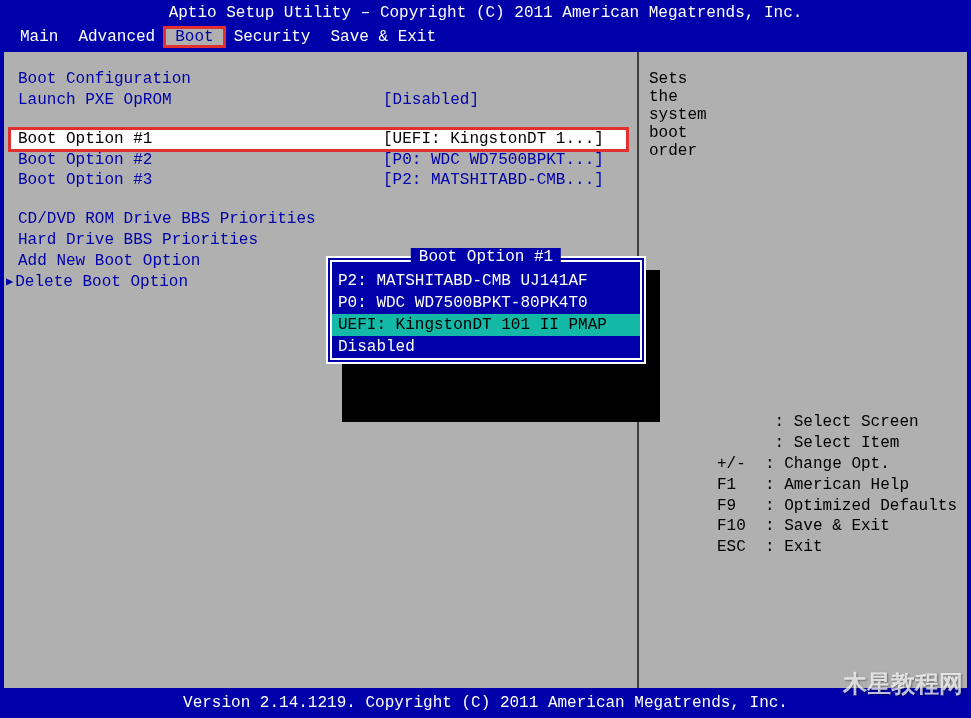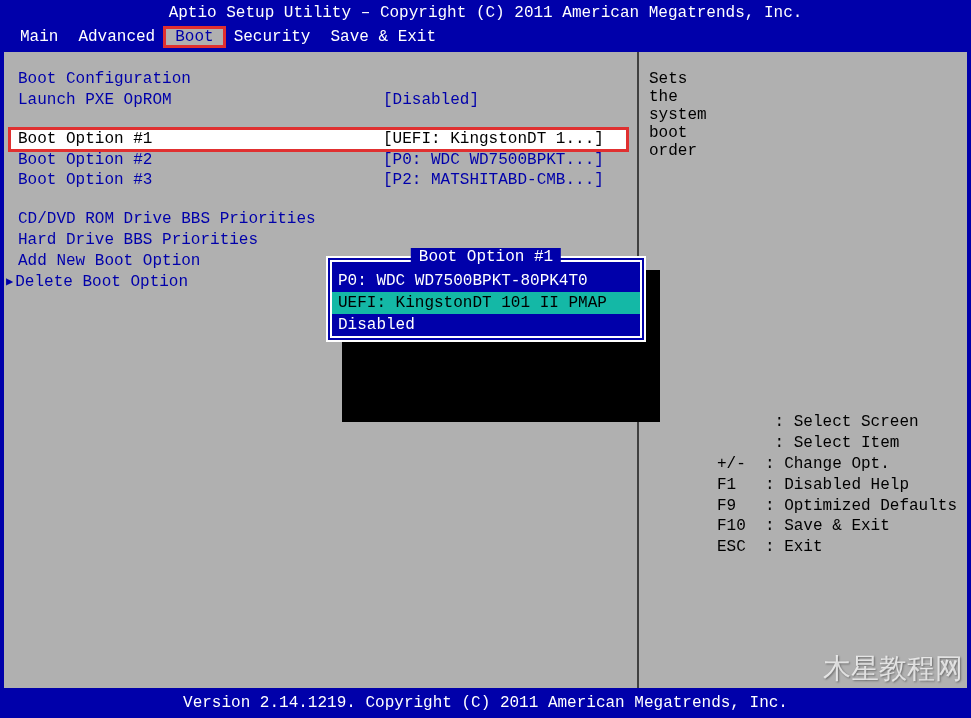--- a/index.html
+++ b/index.html
@@ -155,24 +155,24 @@
     cursor: pointer;
     white-space: nowrap;
   }
   .popup-item.selected {
     background: #14b8a6;
     color: #000000;
   }
   .watermark {
     position: absolute;
     right: 8px;
-    bottom: 30px;
+    bottom: 18px;
     font-family: sans-serif;
-    font-size: 28px;
-    font-weight: normal;
+    font-size: 24px;
+    font-weight: bold;
     color: rgba(255,255,255,0.75);
     text-shadow: 1px 1px 2px rgba(0,0,0,0.4);
     pointer-events: none;
   }
 </style>
 </head>
 <body>
 
 <div class="screen">
 
@@ -228,35 +228,36 @@
       </div>
 
       <div class="popup-shadow"></div>
 
       <div class="popup">
         <div class="popup-inner">
           <div class="popup-title-wrap">
             <span class="popup-title">Boot Option #1</span>
           </div>
           <div style="height:8px"></div>
+          <div class="popup-item">P2: MATSHITABD-CMB UJ141AF</div>
           <div class="popup-item">P0: WDC WD7500BPKT-80PK4T0</div>
           <div class="popup-item selected">UEFI: KingstonDT 101 II PMAP</div>
           <div class="popup-item">Disabled</div>
         </div>
       </div>
 
     </div>
 
     <div class="right-panel">
       <div>Sets the system boot order</div>
       <div class="right-help">
         <div>      : Select Screen</div>
         <div>      : Select Item</div>
         <div>+/-  : Change Opt.</div>
-        <div>F1   : Disabled Help</div>
+        <div>F1   : American Help</div>
         <div>F9   : Optimized Defaults</div>
         <div>F10  : Save &amp; Exit</div>
         <div>ESC  : Exit</div>
       </div>
     </div>
 
   </div>
 
   <div class="footer">
     <span>Version 2.14.1219. Copyright (C) 2011 American Megatrends, Inc.</span>

